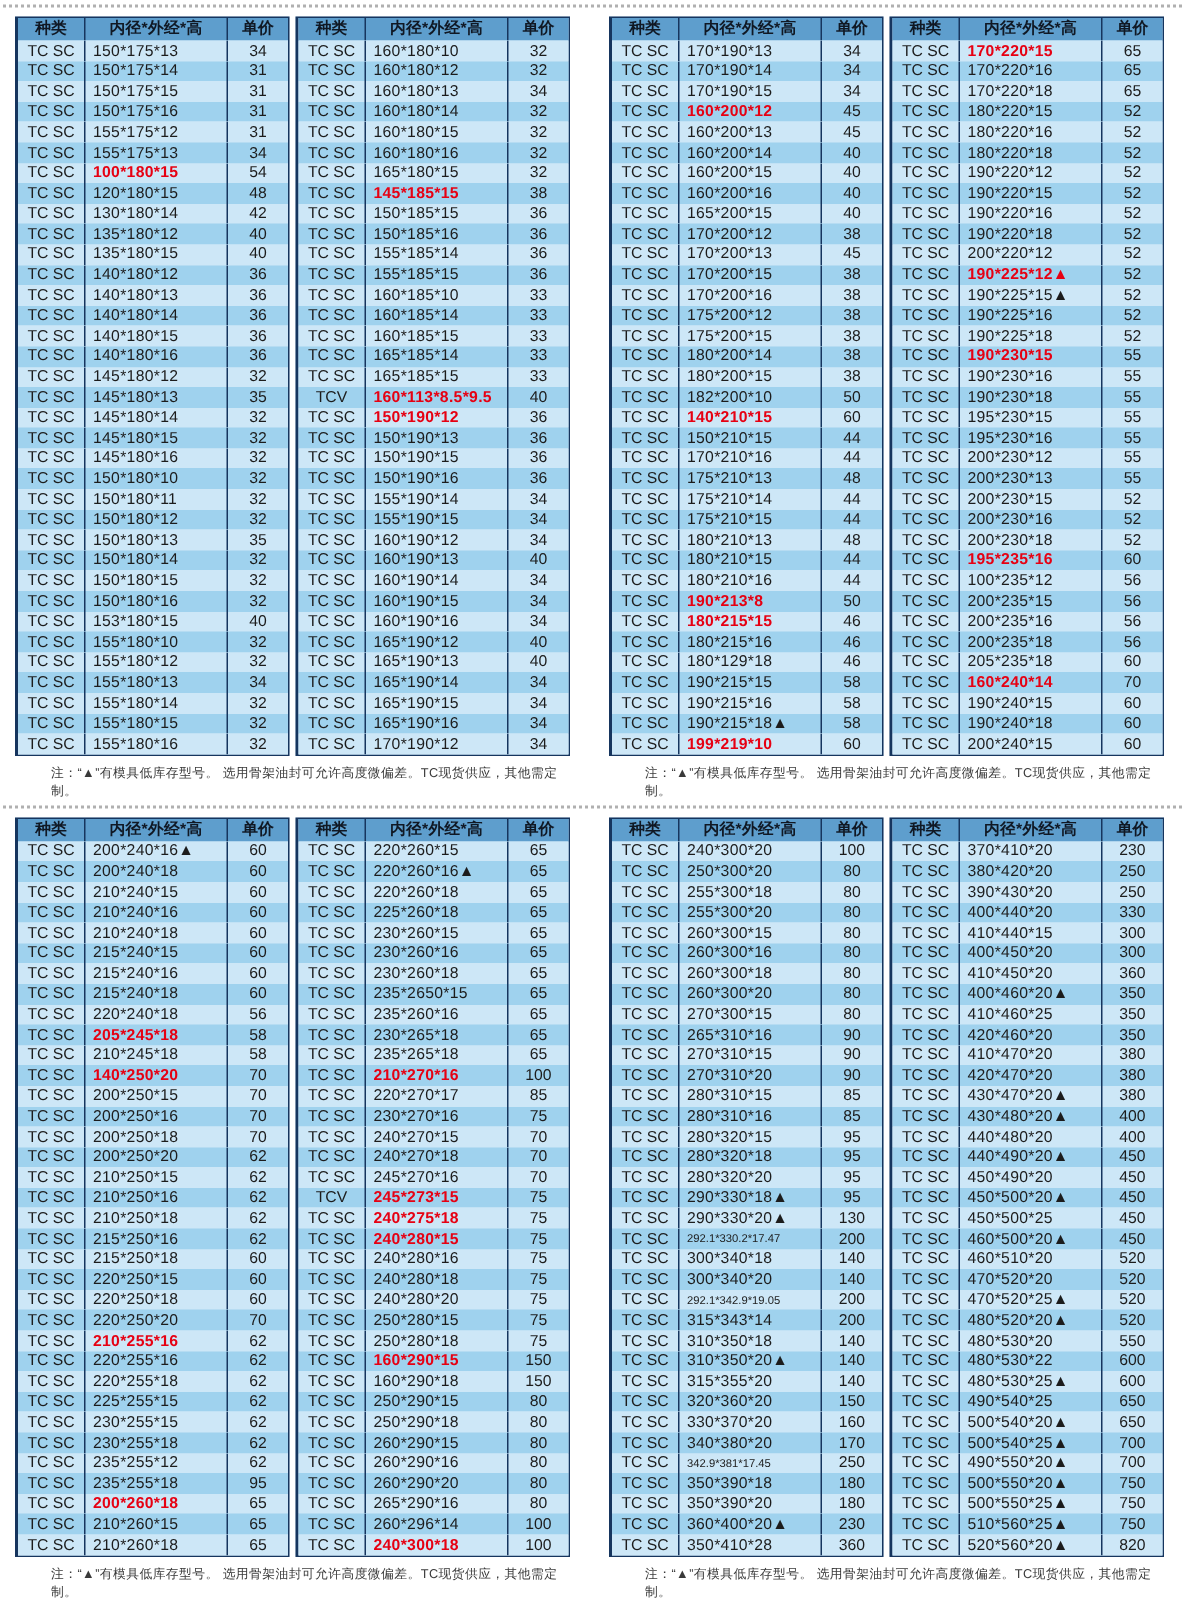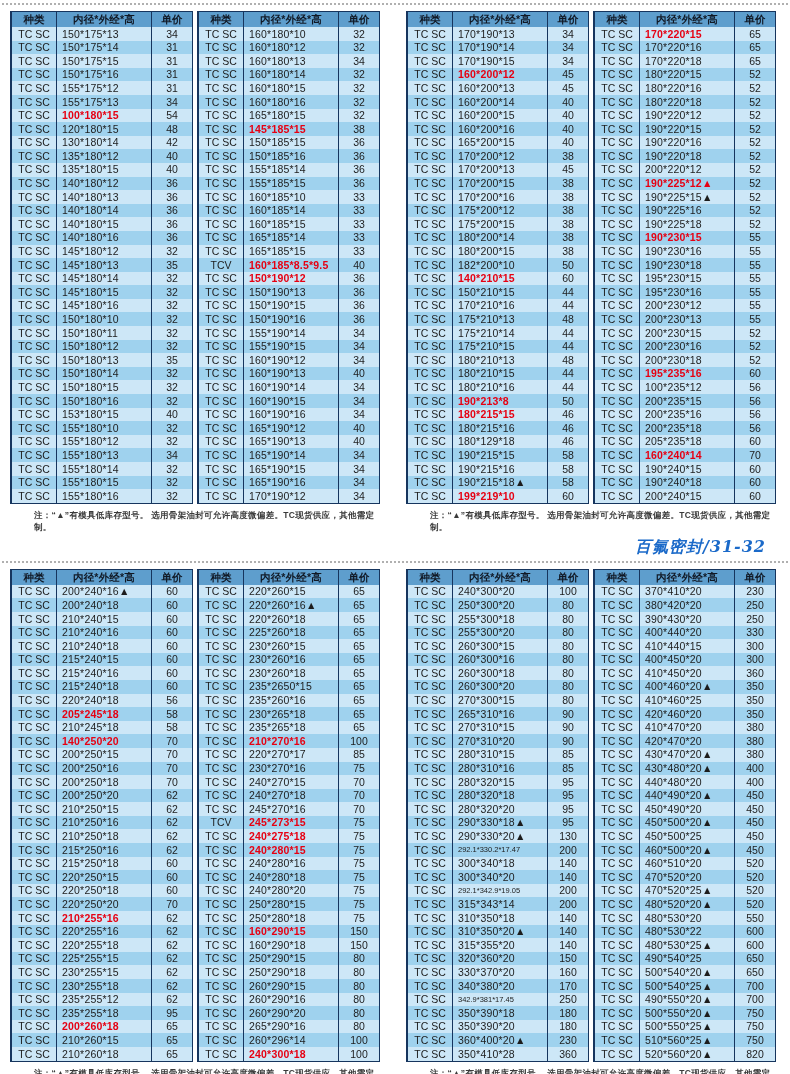--- a/index.html
+++ b/index.html
@@ -14,21 +14,21 @@
   .trow.even { background: #9fd2ee; }
   .trow.thead { height: 15px; background: #5e9ecd; font-weight: bold; }
   .cell { display: flex; align-items: center; font-size: 10.5px; color: #1c1c1c; line-height: 1; white-space: nowrap; overflow: hidden; }
   .c0 { width: 44px; justify-content: center; }
   .c1 { width: 96px; padding-left: 5px; border-left: 1px solid #16355e; border-right: 1px solid #16355e; letter-spacing: 0.2px; }
   .c2 { flex: 1; justify-content: center; }
   .thead .c1 { justify-content: center; padding-left: 0; text-align: center; }
   .thead .cell { font-size: 10.5px; color: #101824; }
   .cell.red { color: #e60012; font-weight: bold; }
   .cell.small { font-size: 7.5px; letter-spacing: 0; }
-  .footnote { width: 100%; font-size: 8.5px; font-weight: bold; color: #3a3a3a; margin-top: 6px; padding-left: 24px; letter-spacing: 0.3px; }
+  .footnote { width: 100%; font-size: 8.5px; font-weight: normal; color: #3a3a3a; margin-top: 6px; padding-left: 24px; letter-spacing: 0.3px; }
   .brand { width: 100%; text-align: right; padding-right: 10px; margin-top: 3px; font-family: "DejaVu Serif", serif; font-style: italic; font-weight: bold; font-size: 16px; color: #1b6ac9; letter-spacing: 1px; }
 </style>
 </head>
 <body>
 
 <div class="page">
 
   <div class="dotted"></div>
 
   <section class="half">
@@ -301,21 +301,21 @@
             <div class="cell c1">165*185*14</div>
             <div class="cell c2">33</div>
           </div>
           <div class="trow odd">
             <div class="cell c0">TC SC</div>
             <div class="cell c1">165*185*15</div>
             <div class="cell c2">33</div>
           </div>
           <div class="trow even">
             <div class="cell c0">TCV</div>
-            <div class="cell c1 red">160*185*8.5*9.5</div>
+            <div class="cell c1 red">160*113*8.5*9.5</div>
             <div class="cell c2">40</div>
           </div>
           <div class="trow odd">
             <div class="cell c0">TC SC</div>
             <div class="cell c1 red">150*190*12</div>
             <div class="cell c2">36</div>
           </div>
           <div class="trow even">
             <div class="cell c0">TC SC</div>
             <div class="cell c1">150*190*13</div>
@@ -758,21 +758,20 @@
             <div class="cell c1">190*240*18</div>
             <div class="cell c2">60</div>
           </div>
           <div class="trow odd">
             <div class="cell c0">TC SC</div>
             <div class="cell c1">200*240*15</div>
             <div class="cell c2">60</div>
           </div>
         </div>
       <div class="footnote">注：“▲”有模具低库存型号。 选用骨架油封可允许高度微偏差。TC现货供应，其他需定制。</div>
-      <div class="brand">百氟密封/31-32</div>
     </div>
   </section>
 
   <div class="dotted"></div>
 
   <section class="half">
     <div class="pair">
       <div class="ptable">
           <div class="trow thead">
             <div class="cell c0">种类</div>

